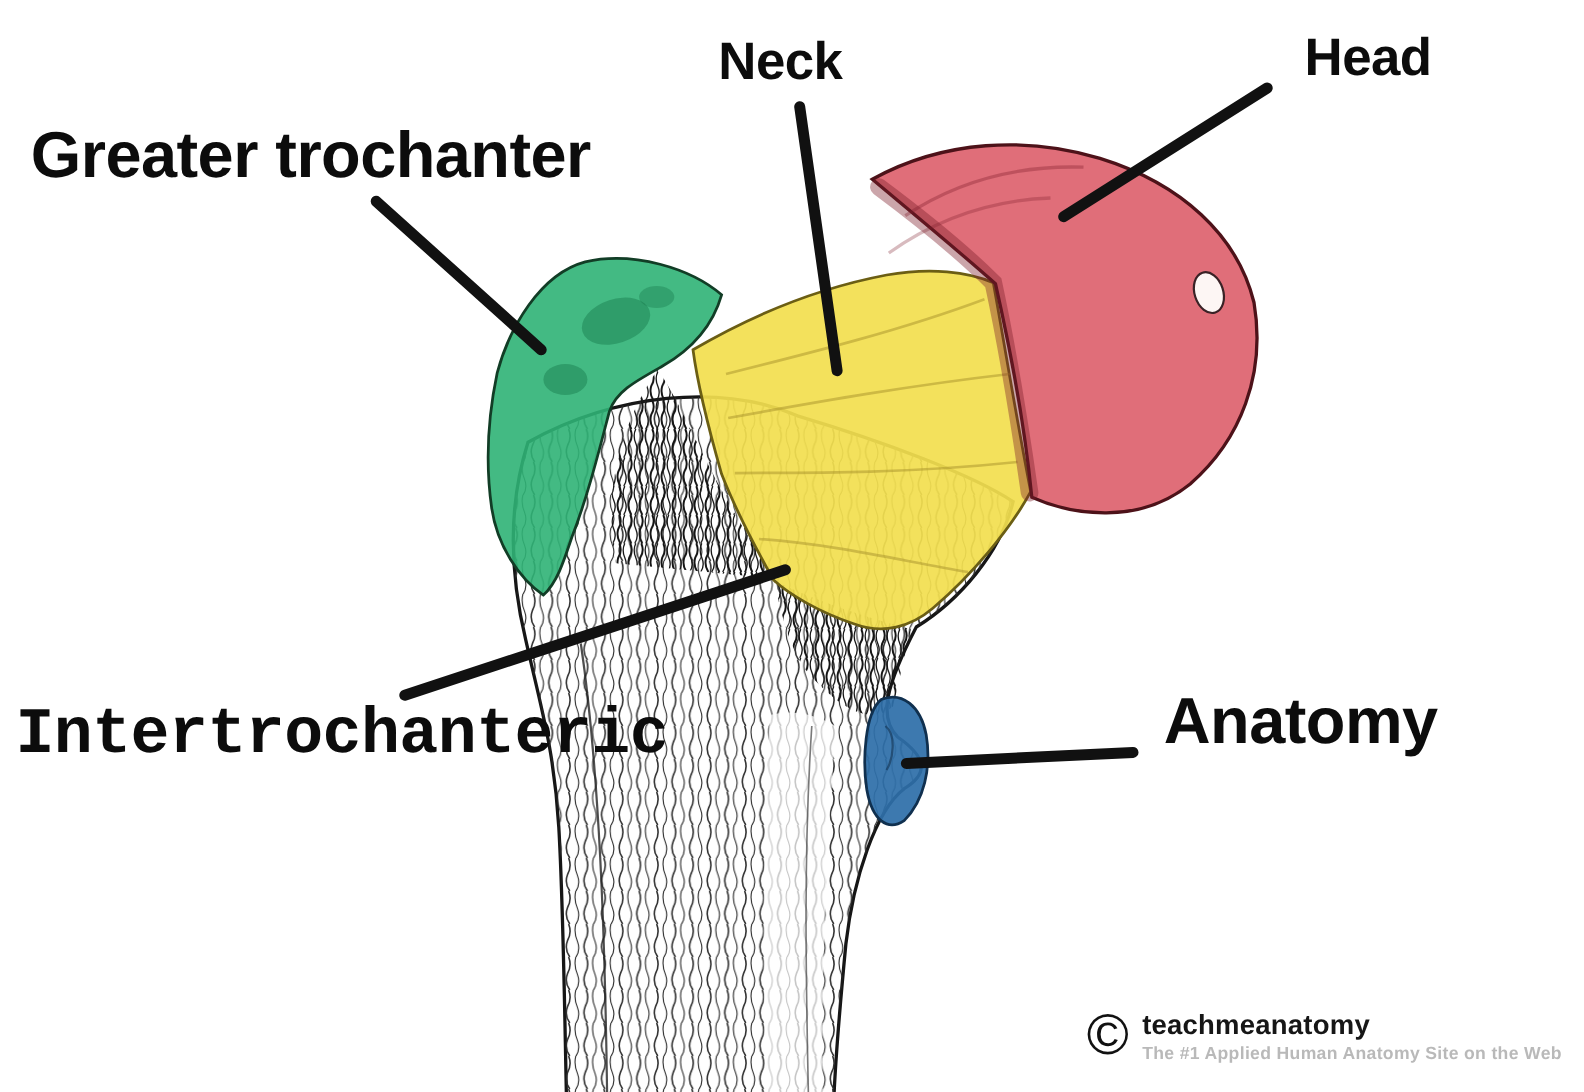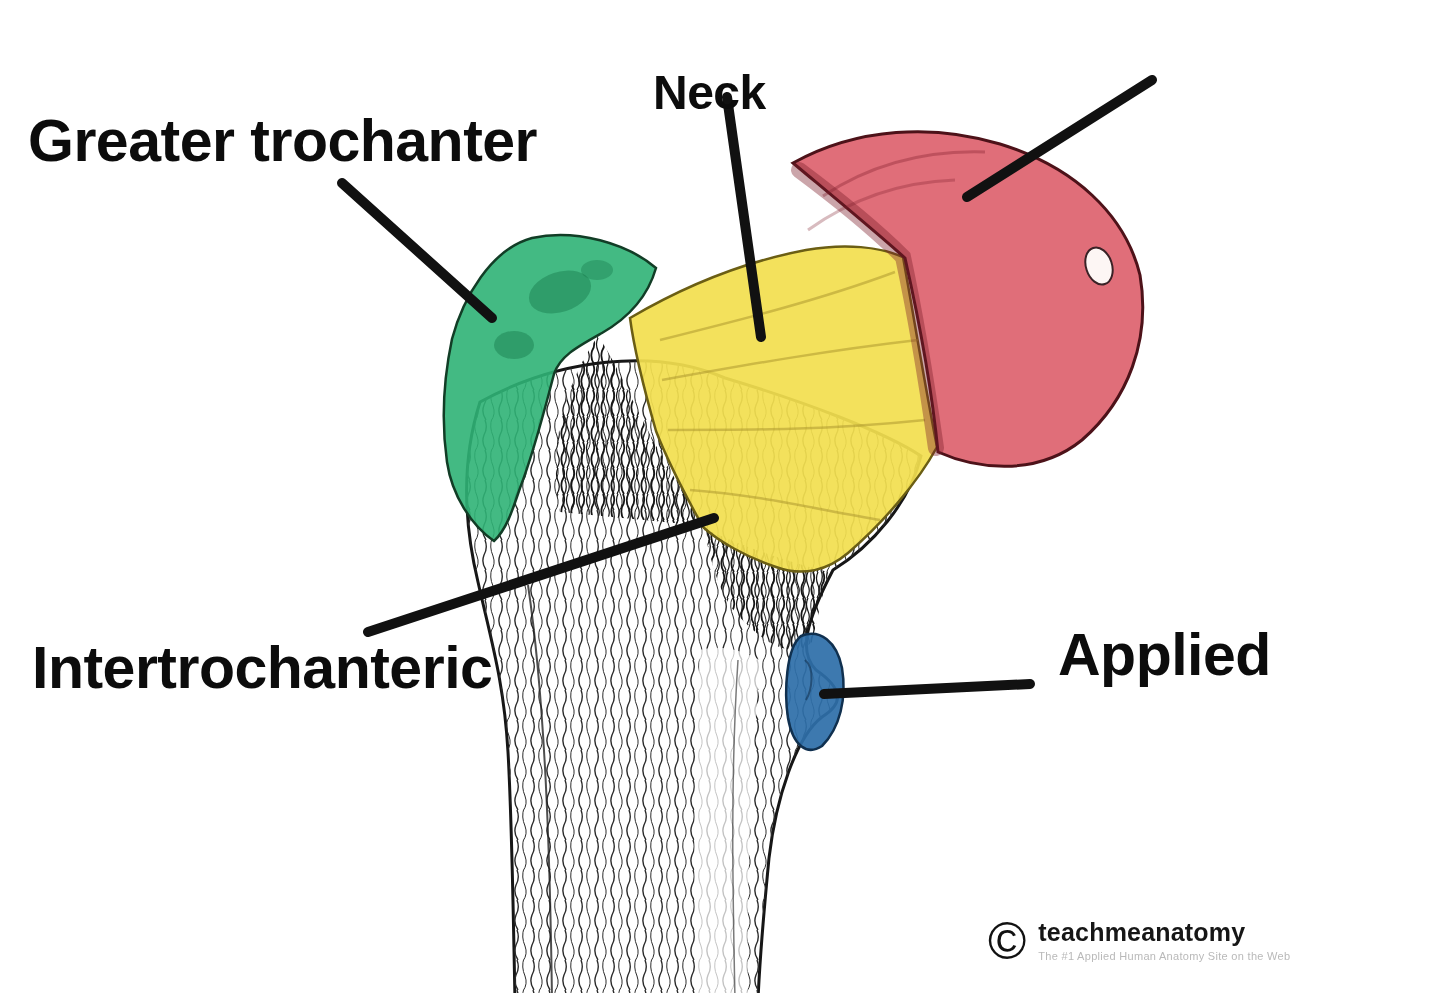--- a/index.html
+++ b/index.html
@@ -8,29 +8,29 @@
   .canvas {
     position:relative; width:1440px; height:993px;
     background:#ffffff; overflow:hidden;
   }
   .canvas > svg { position:absolute; left:0; top:0; }
   .label {
     position:absolute; font-weight:700; color:#0c0c0c;
     font-size:59px; letter-spacing:-0.5px; white-space:nowrap;
     line-height:1.12;
   }
-  .label.big { font-size:48px;margin-top:36px; }
+  .label.big { font-size:48px; }
   .label.stacked { line-height:1.72; }
   .watermark {
     position:absolute; display:flex; align-items:flex-start; gap:12px;
     color:#1b1b1b;
   }
   .copyright { font-size:52px; line-height:0.9; font-weight:400; color:#111; }
   .wm-brand { font-size:25px; font-weight:700; letter-spacing:0.2px; color:#161616; }
-  .wm-tagline { font-size:11px; color:#b9b9b9; margin-top:3px; letter-spacing:0.3px; }
+  .wm-tagline { font-size:16px; color:#b9b9b9; margin-top:3px; letter-spacing:0.3px;font-weight:bold; }
 </style>
 </head>
 <body>
 
 <div class="canvas">
 
   <svg width="1440" height="993" viewBox="0 0 1440 993">
     <defs>
       <pattern id="hatchLight" width="16" height="30" patternUnits="userSpaceOnUse">
         <path d="M5 0 Q8 8 4 15 Q1 23 6 30" fill="none" stroke="#2a2a2a" stroke-width="1.4"></path>
@@ -106,27 +106,28 @@
       <line x1="1152" y1="80" x2="967" y2="197"></line>
       <line x1="368" y1="632" x2="714" y2="518"></line>
       <line x1="1030" y1="684" x2="824" y2="694"></line>
     </g>
   </svg>
 
   <div class="label" style="left:28px; top:108px;">Greater trochanter</div>
 
   <div class="label big" style="left:653px; top:30px;">Neck</div>
 
+  <div class="label big" style="left:1186px; top:26px;">Head</div>
 
-  <div class="label stacked" style="left:32px; top:618px;">
+  <div class="label stacked" style="left:14px; top:618px;font-family:Liberation Mono, monospace;">
     <div>Intertrochanteric</div>
   </div>
 
   <div class="label stacked" style="left:1058px; top:605px;">
-    <div>Applied</div>
+    <div>Anatomy</div>
   </div>
 
   <div class="watermark" style="left:988px; top:918px;">
     <span class="copyright">©</span>
     <div>
       <div class="wm-brand">teachmeanatomy</div>
       <div class="wm-tagline">The #1 Applied Human Anatomy Site on the Web</div>
     </div>
   </div>
 

